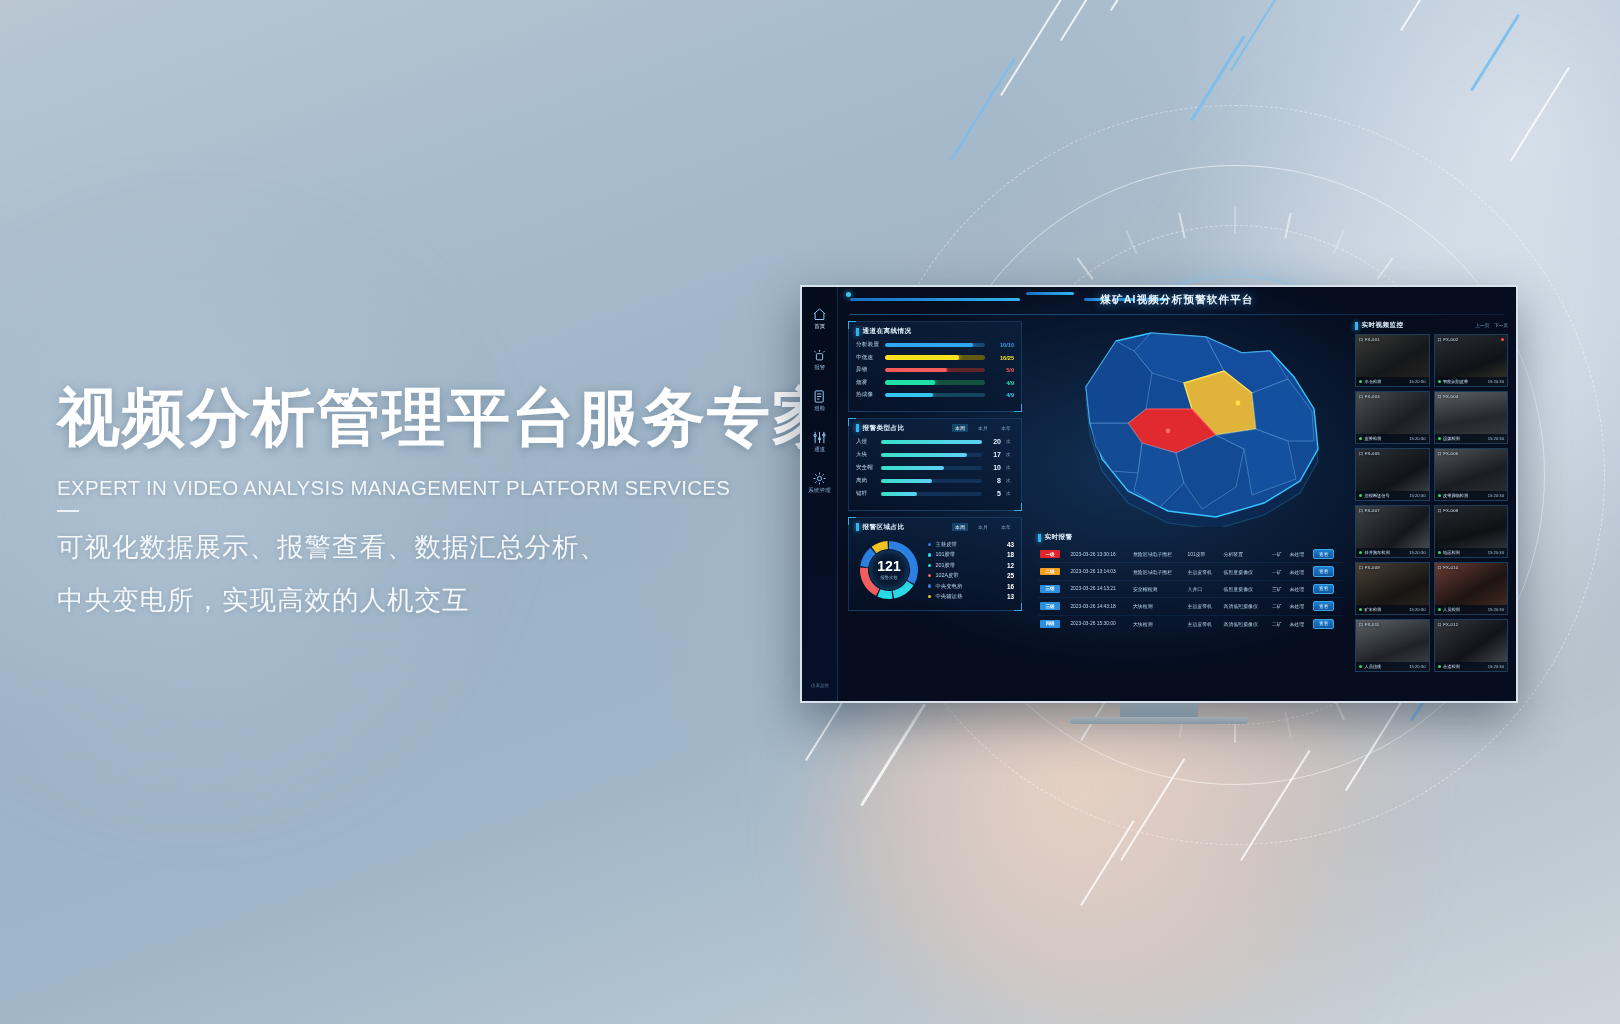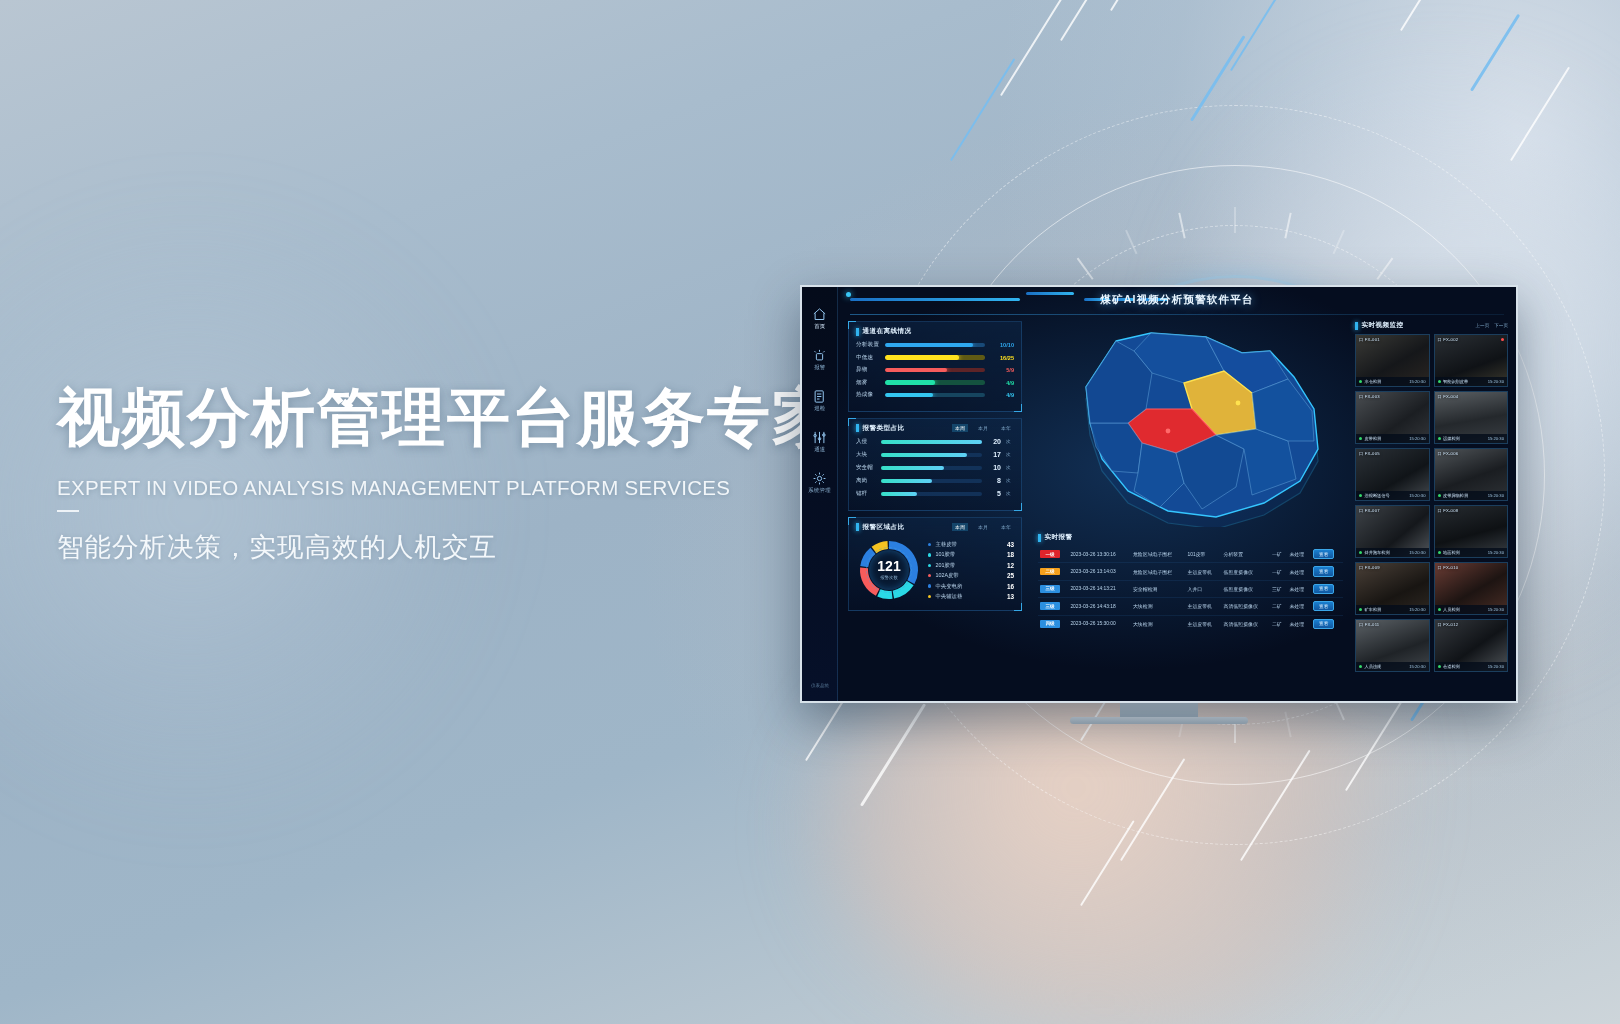--- a/index.html
+++ b/index.html
@@ -266,21 +266,22 @@
     <div class="diag" style="left: 1080px; top: 905px; width: 100px; transform: rotate(-58deg); height: 2px;"></div>
     <div class="diag blue" style="left: 950px; top: 160px; width: 120px; transform: rotate(-58deg); height: 2px;"></div>
     <div class="diag" style="left: 1000px; top: 95px; width: 140px; transform: rotate(-58deg); height: 2px;"></div>
     <div class="diag blue thick" style="left: 1190px; top: 120px; width: 100px; transform: rotate(-58deg); height: 3px;"></div>
   </div>
 
 <div class="copy">
   <h1>视频分析管理平台服务专家</h1>
   <div class="sub-en">EXPERT IN VIDEO ANALYSIS MANAGEMENT PLATFORM SERVICES</div>
   <div class="rule"></div>
-  <div class="line">智能分析决策，实现高效的人机交互</div>
+  <div class="line">可视化数据展示、报警查看、数据汇总分析、</div>
+  <div class="line">中央变电所，实现高效的人机交互</div>
 </div>
 
 <div class="stand"></div>
 <div class="stand-base"></div>
 
 <div class="monitor">
   <div class="screen">
 
     <div class="sidebar">
       <div class="nav-item active">

